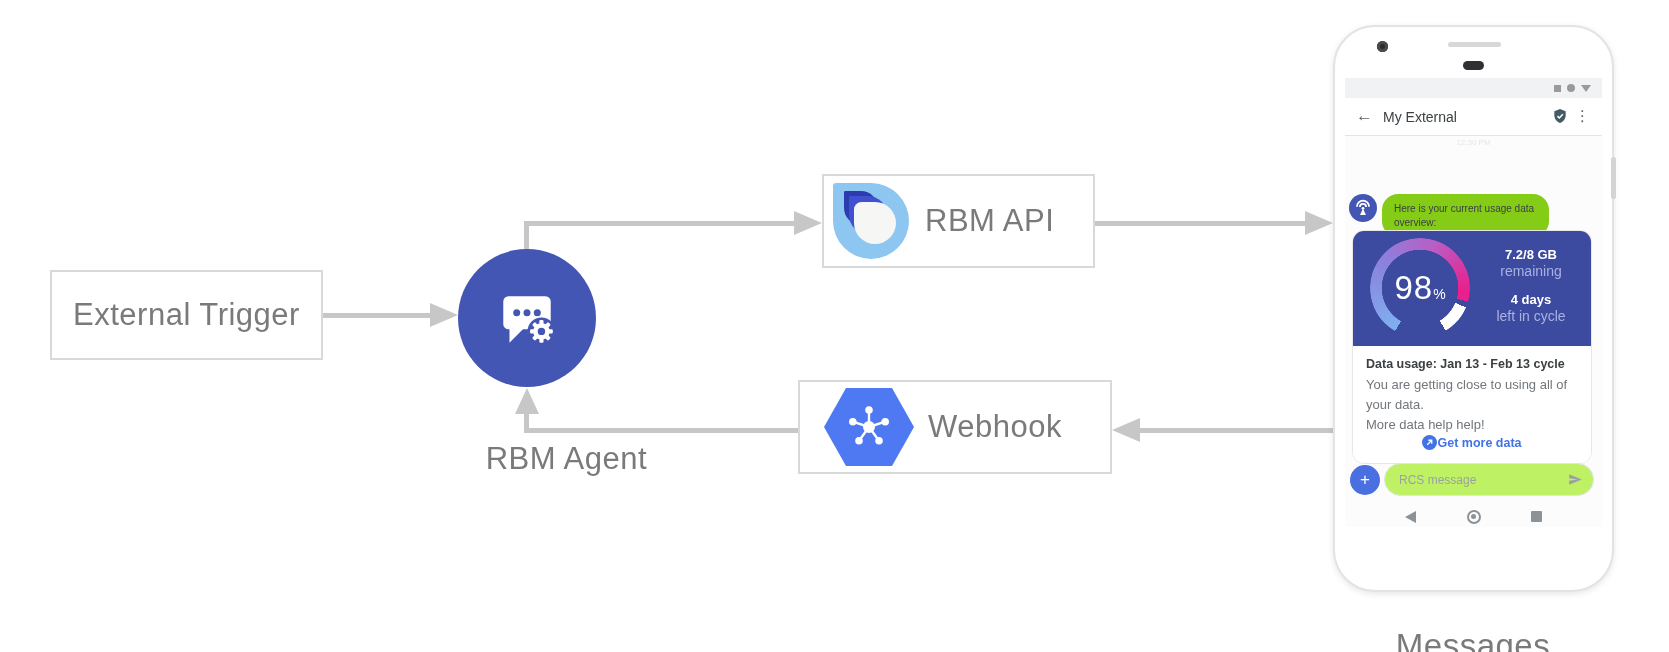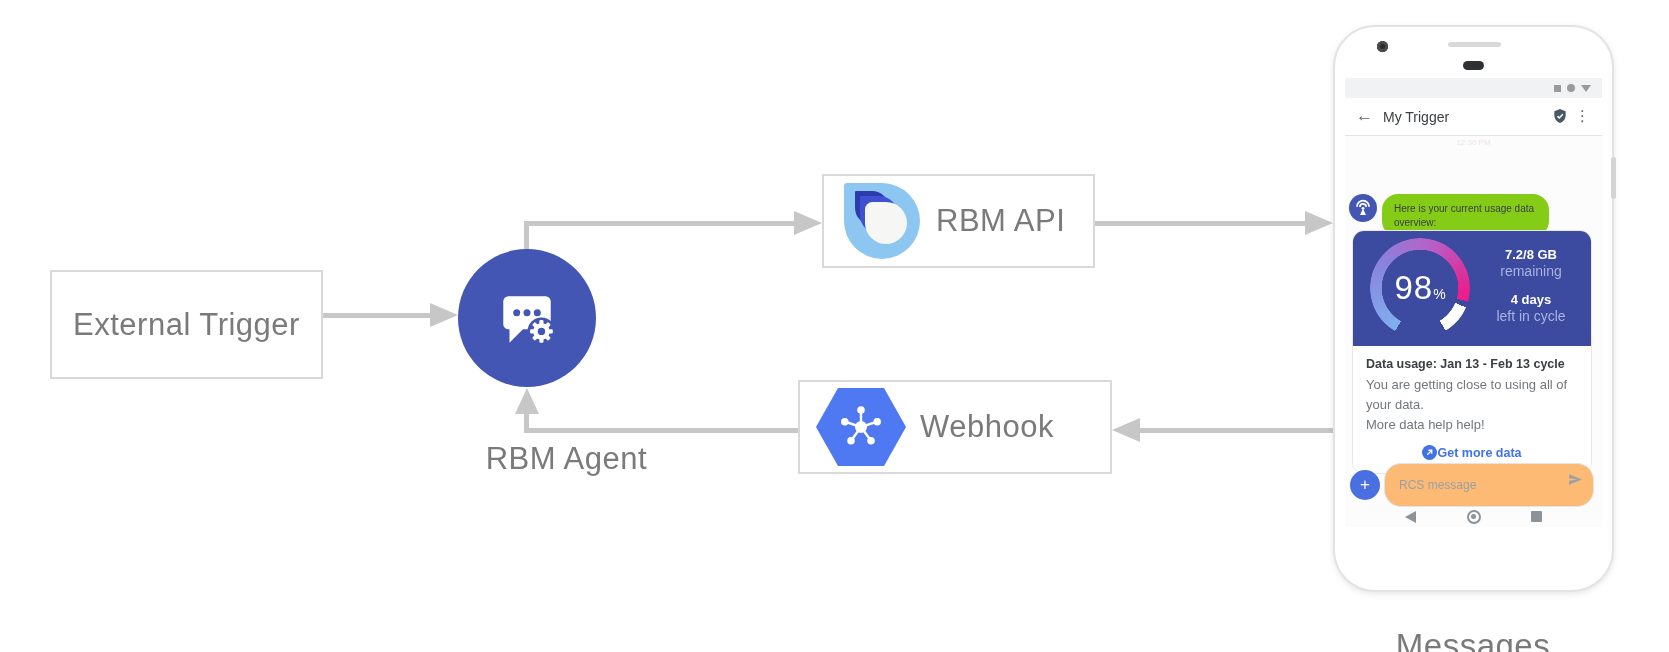--- a/index.html
+++ b/index.html
@@ -8,23 +8,23 @@
 
   
   .dbox { position:absolute; background:#fff; border:2px solid var(--box-border); display:flex; align-items:center; }
   .dlabel { font-size:31px; font-weight:300; color:var(--label-gray); letter-spacing:.5px; white-space:nowrap; }
   .hline { position:absolute; height:5px; background:var(--line-gray); }
   .vline { position:absolute; width:5px; background:var(--line-gray); }
   .arrow-right { position:absolute; width:0; height:0; border-top:12px solid transparent; border-bottom:12px solid transparent; border-left:28px solid var(--line-gray); }
   .arrow-left  { position:absolute; width:0; height:0; border-top:12px solid transparent; border-bottom:12px solid transparent; border-right:28px solid var(--line-gray); }
   .arrow-up    { position:absolute; width:0; height:0; border-left:12px solid transparent; border-right:12px solid transparent; border-bottom:26px solid var(--line-gray); }
 
-  #ext-box { left:50px; top:270px; width:273px; height:109px; justify-content:center; }
-  #api-box { left:822px; top:174px; width:273px; height:94px; padding-left:20px; }
-  #web-box { left:798px; top:380px; width:314px; height:94px; padding-left:16px; }
+  #ext-box { left:50px; top:270px; width:273px; height:90px; justify-content:center; }
+  #api-box { left:822px; top:174px; width:273px; height:94px; padding-left:9px; }
+  #web-box { left:798px; top:380px; width:314px; height:94px; padding-left:24px; }
 
   
   #agent { position:absolute; left:458px; top:249px; width:138px; height:138px; border-radius:50%;
            background:var(--agent-blue); display:flex; align-items:center; justify-content:center; }
   #agent-label { position:absolute; left:407px; top:441px; width:240px; text-align:right; }
 
   
   .api-logo { position:relative; width:76px; height:76px; margin-right:16px; flex:0 0 auto; }
   .api-logo .l1 { position:absolute; inset:0; background:var(--logo-light-blue); border-radius:4% 50% 50% 50%; }
   .api-logo .l2 { position:absolute; left:11px; top:8px;  width:34px; height:34px; background:var(--logo-navy);  border-radius:4% 50% 50% 50%; }
@@ -73,27 +73,27 @@
   .gauge-val .pct { font-size:33px; font-weight:300; letter-spacing:1px; }
   .gauge-val .sym { font-size:14px; margin-top:12px; }
   .card-right { position:absolute; left:122px; top:0; width:112px; height:115px; text-align:center; color:#fff; }
   .big-val { font-size:13px; font-weight:700; }
   .sub-val { font-size:14px; color:#a9b2e0; margin-top:1px; }
   .cr-remaining { margin-top:16px; }
   .cr-days { margin-top:13px; }
   .card-bottom { padding:11px 13px 13px 13px; background:#fff; }
   .usage-title { font-size:12.5px; font-weight:700; color:#3c4043; }
   .usage-body { font-size:13px; color:#72777c; line-height:1.55; margin-top:4px; }
-  .action-row { margin-top:10px; display:flex; align-items:center; justify-content:center; }
+  .action-row { display:flex; align-items:center; justify-content:center; }
   .action-label { font-size:12.5px; font-weight:600; color:var(--link-blue); }
   .action-ic { width:15px; height:15px; border-radius:50%; background:var(--link-blue); display:flex; align-items:center; justify-content:center; flex:0 0 auto; }
 
   .compose-row { position:absolute; left:5px; top:385px; width:248px; display:flex; align-items:center; }
   .plus-btn { width:30px; height:30px; border-radius:50%; background:var(--plus-blue); color:#fff; font-size:17px; display:flex; align-items:center; justify-content:center; flex:0 0 auto; }
-  .pill { position:relative; margin-left:4px; width:210px; height:44px; border:1.5px solid #e4e4e4; border-radius:17px; background:#fdba74; }
+  .pill { position:relative; margin-left:4px; width:210px; height:33px; border:1.5px solid #e4e4e4; border-radius:17px; background:#bef264; }
   .pill input { position:absolute; left:14px; top:0; width:150px; height:100%; border:none; outline:none; background:transparent; font-size:12px; color:#3c4043; font-family:inherit; }
   .pill input::placeholder { color:#9aa0a6; }
   .send-ic { position:absolute; right:9px; top:7px; }
 
   .navbar { position:absolute; left:0; top:428px; width:257px; height:21px; display:flex; align-items:center; justify-content:space-between; padding:0 60px; }
   .nav-back { width:0; height:0; border-top:6.5px solid transparent; border-bottom:6.5px solid transparent; border-right:11px solid #8d9297; }
   .nav-home { width:14px; height:14px; border-radius:50%; border:2.5px solid #8d9297; display:flex; align-items:center; justify-content:center; }
   .nav-home span { width:5px; height:5px; border-radius:50%; background:#8d9297; display:block; }
   .nav-square { width:11px; height:11px; background:#8d9297; border-radius:1px; }
 
@@ -193,21 +193,21 @@
       <div class="status-strip">
         <div class="status-icons">
           <div class="st-square"></div>
           <div class="st-circle"></div>
           <div class="st-tri"></div>
         </div>
       </div>
 
       <div class="chat-header">
         <span class="back-glyph">←</span>
-        <span class="chat-title">My Trigger</span>
+        <span class="chat-title">My External</span>
         <span class="shield-wrap">
           <svg width="16" height="18" viewBox="0 0 24 24">
             <path d="M12 1.5 L20.5 4.8 V11 C20.5 16.6 17 20.6 12 22.5 C7 20.6 3.5 16.6 3.5 11 V4.8 Z" fill="#455a64"></path>
             <path d="M8.2 12.2 L11 15 L16.2 9.3" stroke="#ffffff" stroke-width="2.3" fill="none"></path>
           </svg>
         </span>
         <span class="menu-dots">⋮</span>
       </div>
 
       <div class="faint-time">12:30 PM</div>

